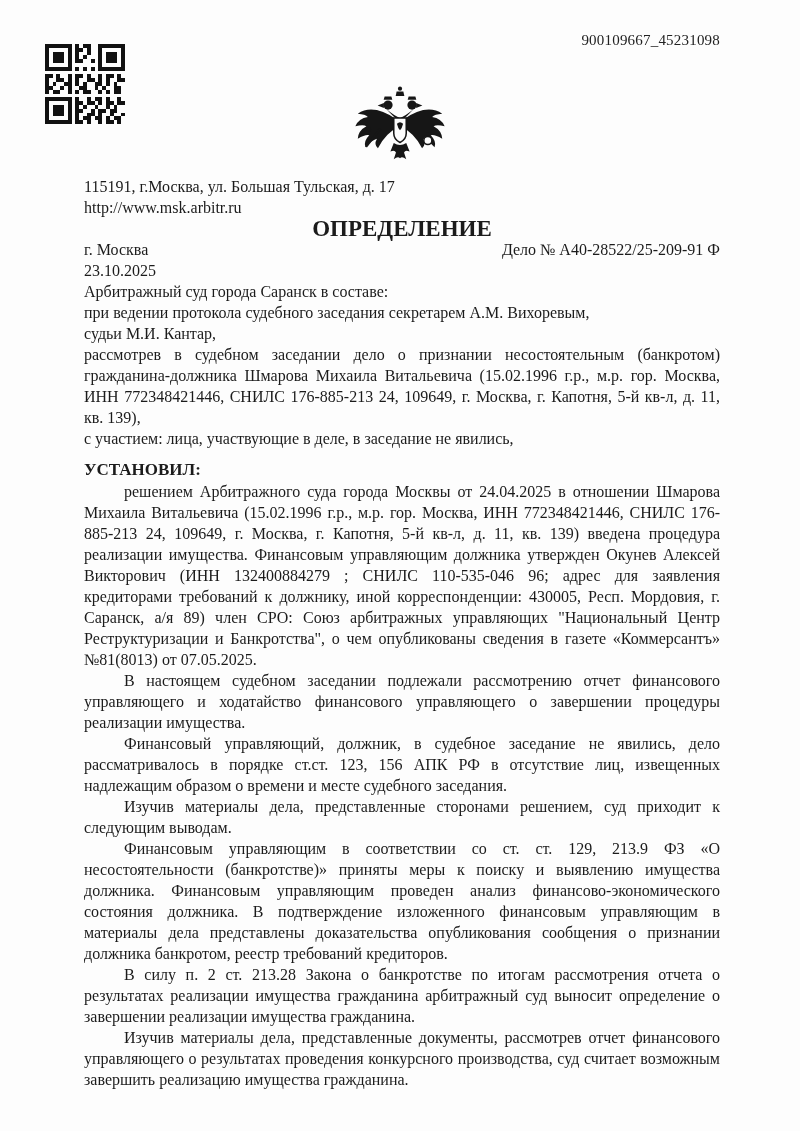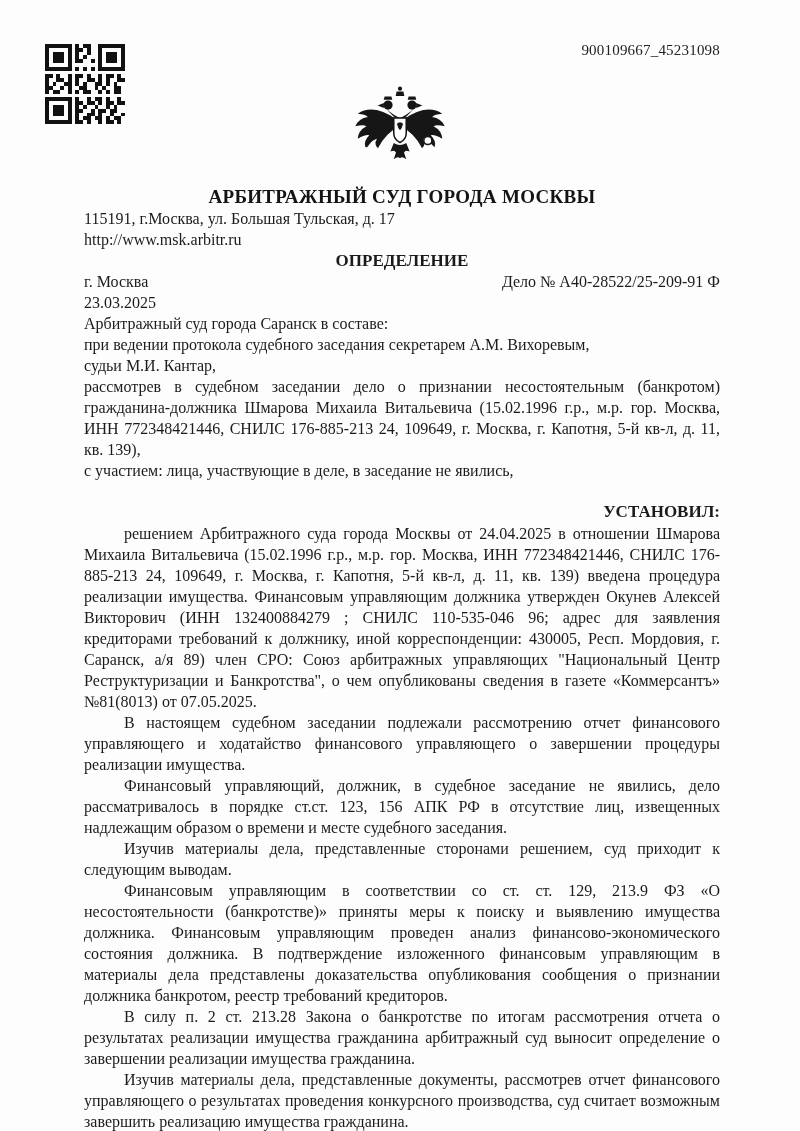--- a/index.html
+++ b/index.html
@@ -8,21 +8,21 @@
     width: 800px;
     height: 1131px;
     margin: 0 auto;
     background: #fdfdfd;
     font-family: "Liberation Serif", "DejaVu Serif", serif;
     color: #1b1b1b;
     overflow: hidden;
   }
   .scan-id {
     position: absolute;
-    top: 42px;
+    top: 32px;
     right: 80px;
     font-size: 15px;
     letter-spacing: 0.2px;
     color: #222;
   }
   .qr {
     position: absolute;
     top: 42px;
     left: 45px;
     width: 80px;
@@ -48,40 +48,40 @@
     color: #141414;
   }
   .center-line {
     text-align: left;
     font-size: 16px;
     line-height: 21px;
   }
   .doc-type {
     text-align: center;
     font-weight: bold;
-    font-size: 17px;
+    font-size: 23px;
     line-height: 21px;
   }
   .case-row {
     display: flex;
     justify-content: space-between;
     font-size: 16px;
     line-height: 21px;
     align-items: center;
   }
   .p {
     margin: 0;
     font-size: 16px;
     line-height: 21px;
     text-align: justify;
   }
   .indent { text-indent: 40px; }
   .ruling-heading {
-    margin-top: 20px;
-    text-align: right;
+    margin-top: 10px;
+    text-align: left;
     font-weight: bold;
     font-size: 17px;
     line-height: 21px;
   }
   .body-block { margin-top: 1px; }
 </style>
 </head>
 <body>
 
 <div class="page">
@@ -154,30 +154,29 @@
         <rect x="21" y="42" width="2.2" height="24" transform="rotate(38 22 54)"></rect>
         <circle cx="17.5" cy="45.5" r="2.4"></circle>
 
         <circle cx="79" cy="57" r="4.2" fill="#fdfdfd" stroke="#161616" stroke-width="1.6"></circle>
         <path d="M77.6,51.2 h2.8 v-2.2 h-2.8 z"></path>
       </g>
     </svg>
   </div>
 
   <div class="content">
-    <div class="court-title">АРБИТРАЖНЫЙ СУД ГОРОДА МОСКВЫ</div>
     <div class="center-line">115191, г.Москва, ул. Большая Тульская, д. 17</div>
     <div class="center-line">http://www.msk.arbitr.ru</div>
     <div class="doc-type">ОПРЕДЕЛЕНИЕ</div>
 
     <div class="case-row">
       <span>г. Москва</span>
       <span>Дело № А40-28522/25-209-91 Ф</span>
     </div>
-    <div class="p">23.03.2025</div>
+    <div class="p">23.10.2025</div>
 
     <p class="p">Арбитражный суд города Саранск в составе:</p>
     <p class="p">при ведении протокола судебного заседания секретарем А.М. Вихоревым,</p>
     <p class="p">судьи М.И. Кантар,</p>
     <p class="p">рассмотрев в судебном заседании дело о признании несостоятельным (банкротом) гражданина-должника Шмарова Михаила Витальевича (15.02.1996 г.р., м.р. гор. Москва, ИНН 772348421446, СНИЛС 176-885-213 24, 109649, г. Москва, г. Капотня, 5-й кв-л, д. 11, кв. 139),</p>
     <p class="p">с участием: лица, участвующие в деле, в заседание не явились,</p>
 
     <div class="ruling-heading">УСТАНОВИЛ:</div>
 
     <div class="body-block">

